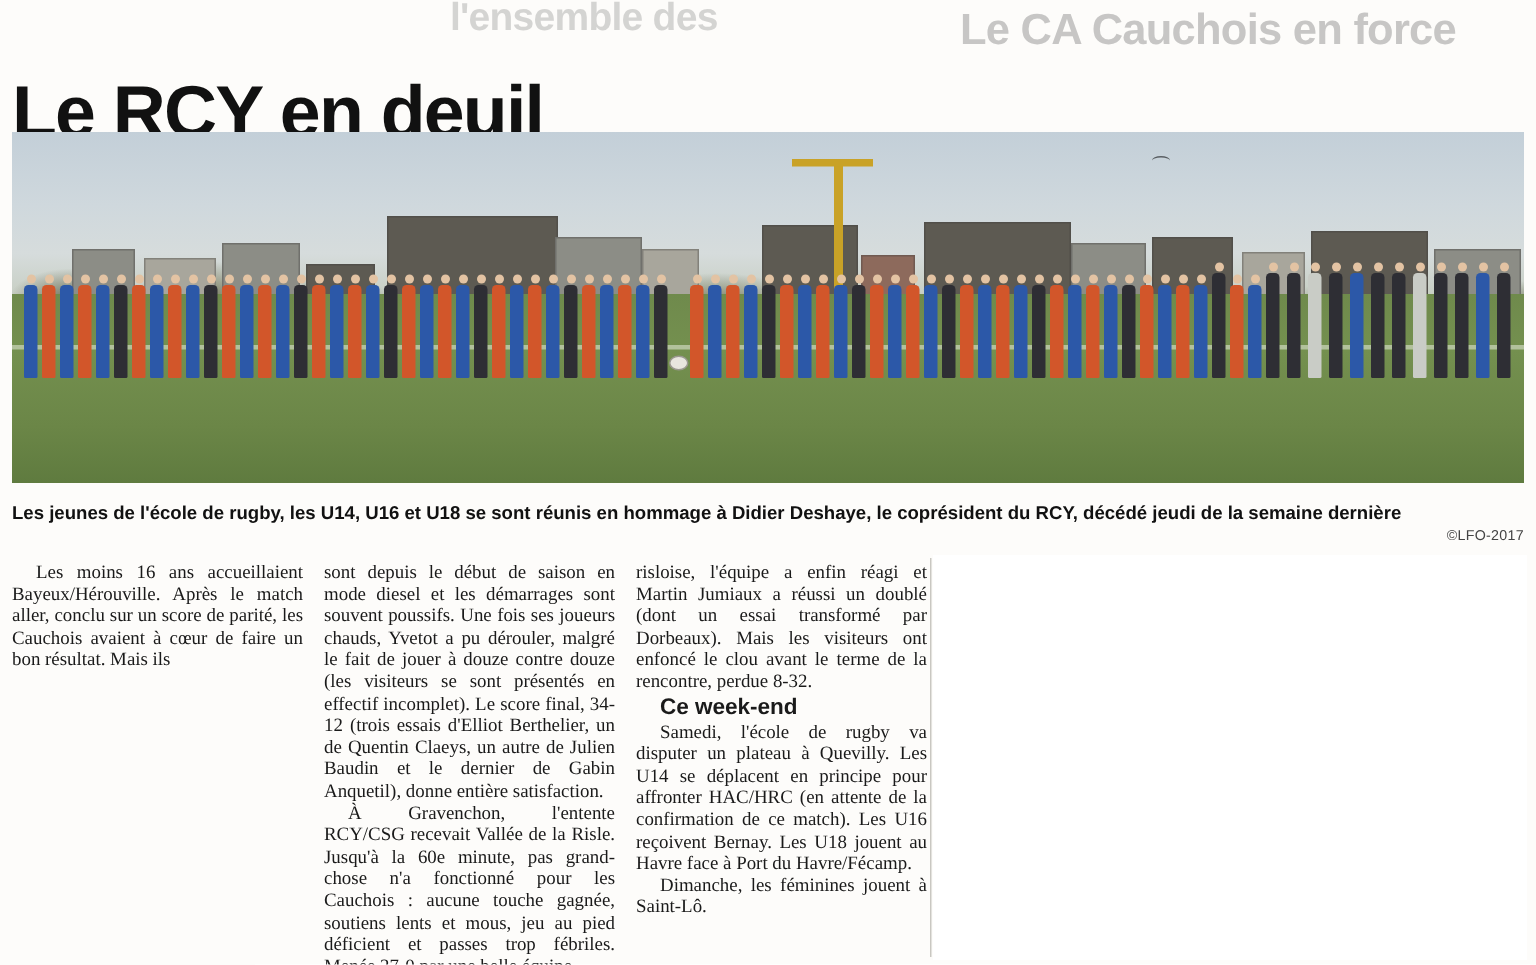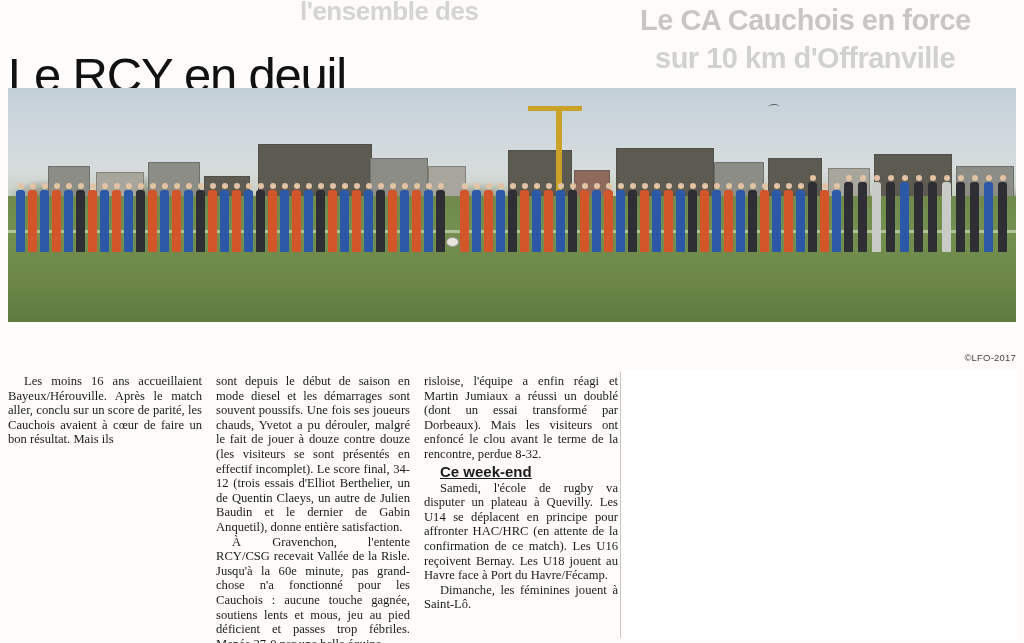--- a/index.html
+++ b/index.html
@@ -34,21 +34,21 @@
   .ghost-1 { top: -4px; left: 300px; font-size: 26px; }
   .ghost-2 { top: 4px; left: 640px; font-size: 29px; color: rgba(110,110,110,0.38); }
   .ghost-3 { top: 42px; left: 655px; font-size: 29px; color: rgba(110,110,110,0.30); }
 
   
   .headline {
     position: absolute;
     top: 14px;
     left: 8px;
     font-family: "Liberation Sans", sans-serif;
-    font-weight: 400;
+    font-weight: 700;
     font-size: 49px;
     line-height: 56px;
     letter-spacing: -1.2px;
     color: #111;
   }
 
   
   .photo-wrap {
     position: absolute;
     top: 88px;
@@ -194,21 +194,20 @@
     text-indent: 16px;
   }
   .col p.nofirst { text-indent: 0; }
   .subhead {
     font-family: "Liberation Sans", sans-serif;
     font-weight: 700;
     font-size: 15px;
     line-height: 19px;
     margin: 7px 0 3px 0;
     text-indent: 0;
-    text-decoration: underline;
   }
   .rule-right {
     position: absolute;
     top: 372px;
     left: 620px;
     width: 1px;
     height: 266px;
     background: #c9c7c1;
   }
   .whitebox {
@@ -220,21 +219,20 @@
     background: #ffffff;
   }
 </style>
 </head>
 <body>
 
 <div class="page">
 
   <div class="ghost ghost-1">l'ensemble des</div>
   <div class="ghost ghost-2">Le CA Cauchois en force</div>
-  <div class="ghost ghost-3">sur 10 km d'Offranville</div>
 
   <h1 class="headline">Le RCY en deuil</h1>
 
   <div class="photo-wrap">
     <div class="sky"></div>
     <div class="treeline"></div>
     <div class="bird"></div>
 
     <div class="buildings">
       <div class="bld" style="left:40px;  top:78px;  width:40px; height:34px;"></div>
@@ -336,20 +334,21 @@
       <div class="p k tall" style="left:916px;"></div>
         <div class="p w tall" style="left:930px;"></div>
       <div class="p k tall" style="left:944px;"></div>
         <div class="p k tall" style="left:958px;"></div>
       <div class="p b tall" style="left:972px;"></div>
         <div class="p k tall" style="left:986px;"></div>
       <div class="ball"></div>
     </div>
   </div>
 
+  <div class="caption">Les jeunes de l'école de rugby, les U14, U16 et U18 se sont réunis en hommage à Didier Deshaye, le coprésident du RCY, décédé jeudi de la semaine dernière</div>
   <div class="credit">©LFO-2017</div>
 
   <div class="cols">
 
     <div class="col">
       <p>Les moins 16 ans accueillaient Bayeux/Hérouville. Après le match aller, conclu sur un score de parité, les Cauchois avaient à cœur de faire un bon résultat. Mais ils</p>
     </div>
 
     <div class="col">
       <p class="nofirst">sont depuis le début de saison en mode diesel et les démarrages sont souvent poussifs. Une fois ses joueurs chauds, Yvetot a pu dérouler, malgré le fait de jouer à douze contre douze (les visiteurs se sont présentés en effectif incomplet). Le score final, 34-12 (trois essais d'Elliot Berthelier, un de Quentin Claeys, un autre de Julien Baudin et le dernier de Gabin Anquetil), donne entière satisfaction.</p>

